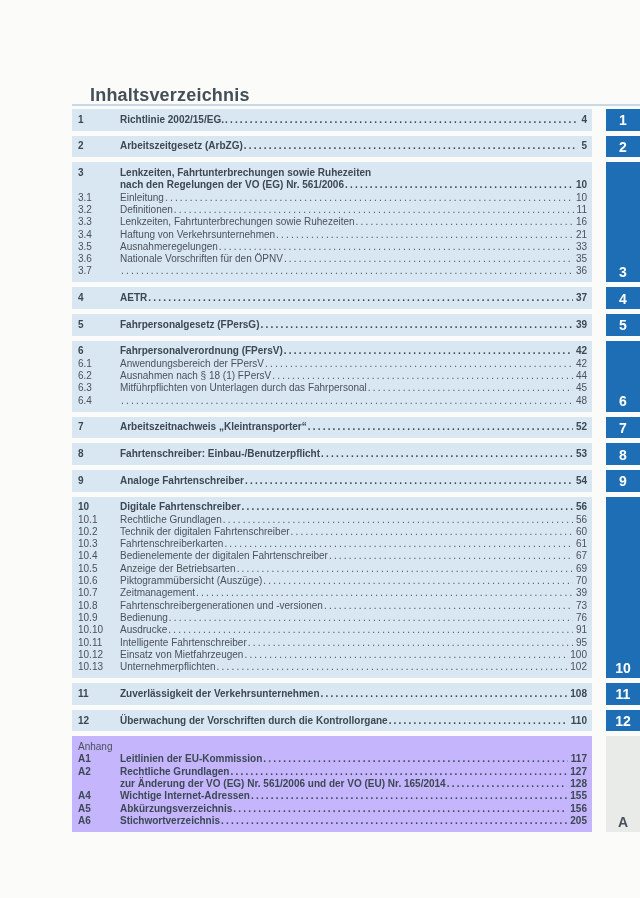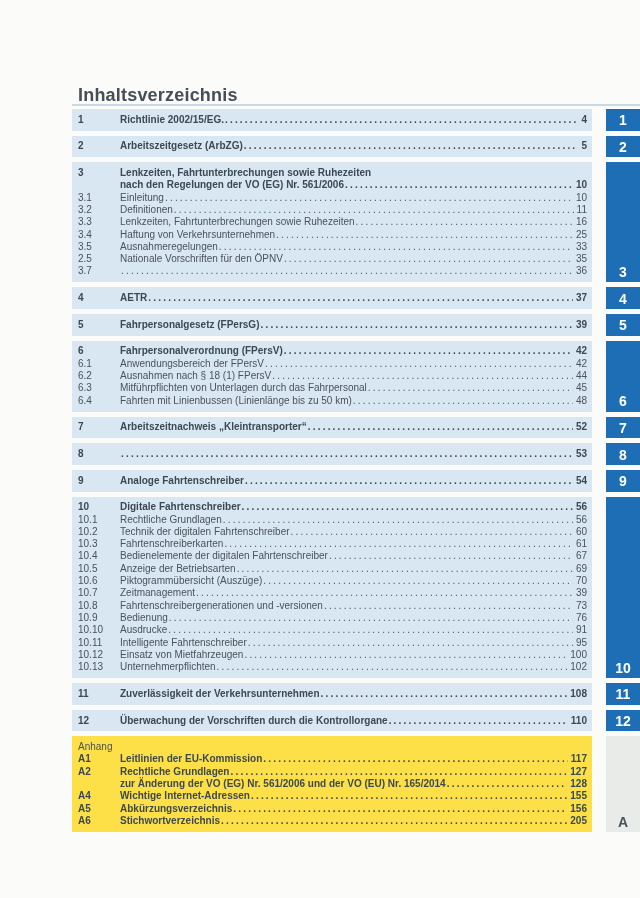--- a/index.html
+++ b/index.html
@@ -1,23 +1,23 @@
 <!DOCTYPE html>
 <html><head>
 <meta charset="utf-8">
 <style>
   html,body{margin:0;padding:0;background:#e8e8e8;}
   #page{position:relative;width:640px;height:898px;background:#fbfbf9;overflow:hidden;
         font-family:"Liberation Sans",sans-serif;margin:0 auto;}
-  #title{position:absolute;left:78px;top:85px;font-size:18px;font-weight:bold;
+  #title{position:absolute;left:90px;top:85px;font-size:18px;font-weight:bold;
          color:#454f58;letter-spacing:.2px;}
   #rule{position:absolute;left:72px;top:104px;width:568px;height:2px;background:#c9d8e5;}
   #toc{position:absolute;left:72px;top:109px;width:520px;}
   .section{position:relative;background:#d9e7f3;padding:4.7px 5px 4.7px 6px;margin-bottom:5px;}
-  .section.gray{background:#fde047;margin-top:2px;}
+  .section.gray{background:#c4b5fd;margin-top:2px;}
   .row{display:flex;font-size:10px;line-height:12.3px;color:#4a525a;}
   .row.b{font-weight:bold;color:#3c4953;}
   .num{width:42px;flex-shrink:0;}
   .entry{flex:1;display:flex;min-width:0;}
   .t{white-space:nowrap;}
   .dots{flex:1;overflow:hidden;white-space:nowrap;margin:0 3px 0 1px;letter-spacing:2.2px;}
   .dots::after{content:".............................................................................................................................................";}
   .pg{text-align:right;}
   .tab{position:absolute;left:534px;top:0;bottom:0;width:34px;background:#1e6eb5;color:#ffffff;
        font-weight:bold;font-size:14px;display:flex;align-items:flex-end;justify-content:center;
@@ -88,33 +88,33 @@
             <div class="t">Lenkzeiten, Fahrtunterbrechungen sowie Ruhezeiten</div>
             <div class="dots"></div>
             <div class="pg">16</div>
           </div>
         </div>
         <div class="row">
           <div class="num">3.4</div>
           <div class="entry">
             <div class="t">Haftung von Verkehrsunternehmen</div>
             <div class="dots"></div>
-            <div class="pg">25</div>
+            <div class="pg">21</div>
           </div>
         </div>
         <div class="row">
           <div class="num">3.5</div>
           <div class="entry">
             <div class="t">Ausnahmeregelungen</div>
             <div class="dots"></div>
             <div class="pg">33</div>
           </div>
         </div>
         <div class="row">
-          <div class="num">2.5</div>
+          <div class="num">3.6</div>
           <div class="entry">
             <div class="t">Nationale Vorschriften für den ÖPNV</div>
             <div class="dots"></div>
             <div class="pg">35</div>
           </div>
         </div>
         <div class="row">
           <div class="num">3.7</div>
           <div class="entry">
             <div class="dots"></div>
@@ -174,21 +174,20 @@
           <div class="num">6.3</div>
           <div class="entry">
             <div class="t">Mitführpflichten von Unterlagen durch das Fahrpersonal</div>
             <div class="dots"></div>
             <div class="pg">45</div>
           </div>
         </div>
         <div class="row">
           <div class="num">6.4</div>
           <div class="entry">
-            <div class="t">Fahrten mit Linienbussen (Linienlänge bis zu 50 km)</div>
             <div class="dots"></div>
             <div class="pg">48</div>
           </div>
         </div>
         <div class="tab">6</div>
       </div>
       <div class="section">
         <div class="row b">
           <div class="num">7</div>
           <div class="entry">
@@ -196,20 +195,21 @@
             <div class="dots"></div>
             <div class="pg">52</div>
           </div>
         </div>
         <div class="tab">7</div>
       </div>
       <div class="section">
         <div class="row b">
           <div class="num">8</div>
           <div class="entry">
+            <div class="t">Fahrtenschreiber: Einbau-/Benutzerpflicht</div>
             <div class="dots"></div>
             <div class="pg">53</div>
           </div>
         </div>
         <div class="tab">8</div>
       </div>
       <div class="section">
         <div class="row b">
           <div class="num">9</div>
           <div class="entry">

